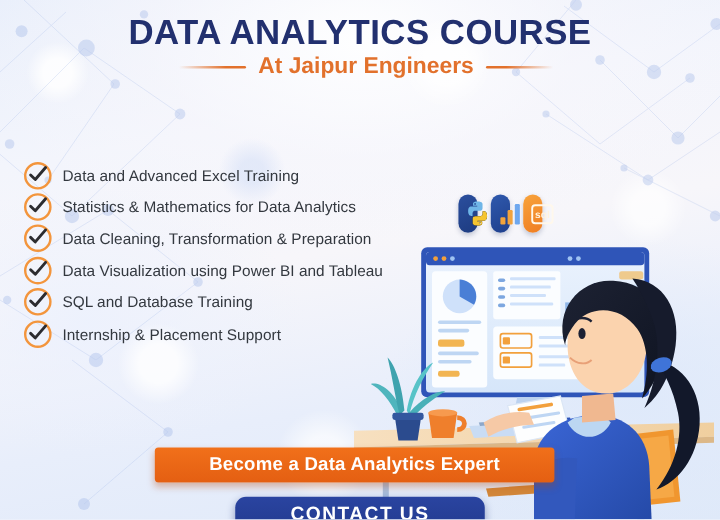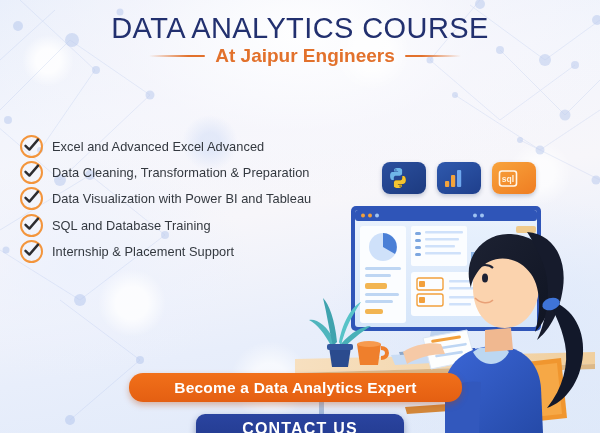--- a/index.html
+++ b/index.html
@@ -26,21 +26,21 @@
       radial-gradient(circle at 62% 12%, rgba(255,255,255,.8) 0 18px, rgba(255,255,255,0) 38px),
       radial-gradient(circle at 90% 40%, rgba(255,255,255,.7) 0 14px, rgba(255,255,255,0) 32px),
       radial-gradient(circle at 45% 88%, rgba(255,255,255,.65) 0 18px, rgba(255,255,255,0) 40px),
       radial-gradient(circle at 78% 92%, rgba(255,255,255,.6) 0 14px, rgba(255,255,255,0) 30px),
       radial-gradient(circle at 35% 33%, rgba(208,220,246,.5) 0 10px, rgba(255,255,255,0) 28px);
     mix-blend-mode:normal;
   }
   
   .title{
     position:absolute;left:0;right:0;top:14px;text-align:center;
-    font-size:29px;font-weight:normal;letter-spacing:.4px;color:#22306f;
+    font-size:29px;font-weight:bold;letter-spacing:.4px;color:#22306f;
     line-height:1;
   }
   .subtitle-row{
     position:absolute;left:0;right:0;top:46px;
     display:flex;align-items:center;justify-content:center;gap:10px;padding-left:10px;
   }
   .sub-line{width:56px;height:2px;background:#e2712c;border-radius:2px;}
   .sub-line.l{background:linear-gradient(90deg,rgba(226,113,44,0) 0%,#e2712c 70%);}
   .sub-line.r{background:linear-gradient(90deg,#e2712c 30%,rgba(226,113,44,0) 100%);}
   .subtitle{
@@ -54,30 +54,30 @@
   .checklist{position:absolute;left:20px;top:133px;width:340px;}
   .ci{display:flex;align-items:center;height:26.4px;}
   .ci .ring{
     width:19px;height:19px;border:2px solid #f3953c;border-radius:50%;
     flex:0 0 19px;position:relative;margin-right:9px;
   }
   .ci .ring svg{position:absolute;left:-1px;top:-2px;}
   .ci .txt{font-size:12.8px;color:#33383f;white-space:nowrap;letter-spacing:.05px;}
   
   .tools{position:absolute;left:382px;top:162px;display:flex;gap:11px;}
-  .tool{width:44px;height:32px;border-radius:8px;position:relative;
+  .tool{width:16px;height:32px;border-radius:8px;position:relative;
         box-shadow:0 2px 4px rgba(30,50,100,.25);}
   .tool.python{background:linear-gradient(150deg,#2b4f9e,#1d3b80);}
   .tool.bi{background:linear-gradient(150deg,#2f59ad,#1f3f8c);}
   .tool.sql{background:linear-gradient(150deg,#f8a33c,#ef7d22);}
   
   .illus{position:absolute;left:295px;top:192px;width:305px;height:241px;}
   
   .cta-primary{
-    position:absolute;left:129px;top:373px;width:333px;height:29px;border-radius:14px;
+    position:absolute;left:129px;top:373px;width:333px;height:29px;border-radius:3px;
     background:linear-gradient(180deg,#f1701a 0%,#e45f12 100%);
     box-shadow:0 3px 6px rgba(180,70,10,.35);
     display:flex;align-items:center;justify-content:center;
     color:#fff;font-size:15.5px;font-weight:bold;letter-spacing:.2px;
   }
   .cta-secondary{
     position:absolute;left:196px;top:414px;width:208px;height:34px;border-radius:9px;
     background:linear-gradient(180deg,#2a44a0 0%,#203788 100%);
     box-shadow:0 3px 7px rgba(20,40,110,.4);
     display:flex;align-items:flex-start;justify-content:center;padding-top:6px;
@@ -141,37 +141,45 @@
   </div>
 
 
   <div class="checklist">
     <div class="ci">
       <span class="ring">
         <svg width="21" height="21" viewBox="0 0 21 21">
             <path d="M4.5 10.8 L8.4 14.6 L17 4.6" stroke="#2c2c30" stroke-width="2.4" fill="none" stroke-linecap="round" stroke-linejoin="round"></path>
           </svg>
       </span>
-      <span class="txt">Excel and Advanced Excel Advanced</span>
+      <span class="txt">Data and Advanced Excel Training</span>
+    </div>
+    <div class="ci">
+      <span class="ring">
+        <svg width="21" height="21" viewBox="0 0 21 21">
+            <path d="M4.5 10.8 L8.4 14.6 L17 4.6" stroke="#2c2c30" stroke-width="2.4" fill="none" stroke-linecap="round" stroke-linejoin="round"></path>
+          </svg>
+      </span>
+      <span class="txt">Statistics &amp; Mathematics for Data Analytics</span>
     </div>
     <div class="ci">
       <span class="ring">
         <svg width="21" height="21" viewBox="0 0 21 21">
             <path d="M4.5 10.8 L8.4 14.6 L17 4.6" stroke="#2c2c30" stroke-width="2.4" fill="none" stroke-linecap="round" stroke-linejoin="round"></path>
           </svg>
       </span>
       <span class="txt">Data Cleaning, Transformation &amp; Preparation</span>
     </div>
     <div class="ci">
       <span class="ring">
         <svg width="21" height="21" viewBox="0 0 21 21">
             <path d="M4.5 10.8 L8.4 14.6 L17 4.6" stroke="#2c2c30" stroke-width="2.4" fill="none" stroke-linecap="round" stroke-linejoin="round"></path>
           </svg>
       </span>
-      <span class="txt">Data Visualization with Power BI and Tableau</span>
+      <span class="txt">Data Visualization using Power BI and Tableau</span>
     </div>
     <div class="ci">
       <span class="ring">
         <svg width="21" height="21" viewBox="0 0 21 21">
             <path d="M4.5 10.8 L8.4 14.6 L17 4.6" stroke="#2c2c30" stroke-width="2.4" fill="none" stroke-linecap="round" stroke-linejoin="round"></path>
           </svg>
       </span>
       <span class="txt">SQL and Database Training</span>
     </div>
     <div class="ci">

